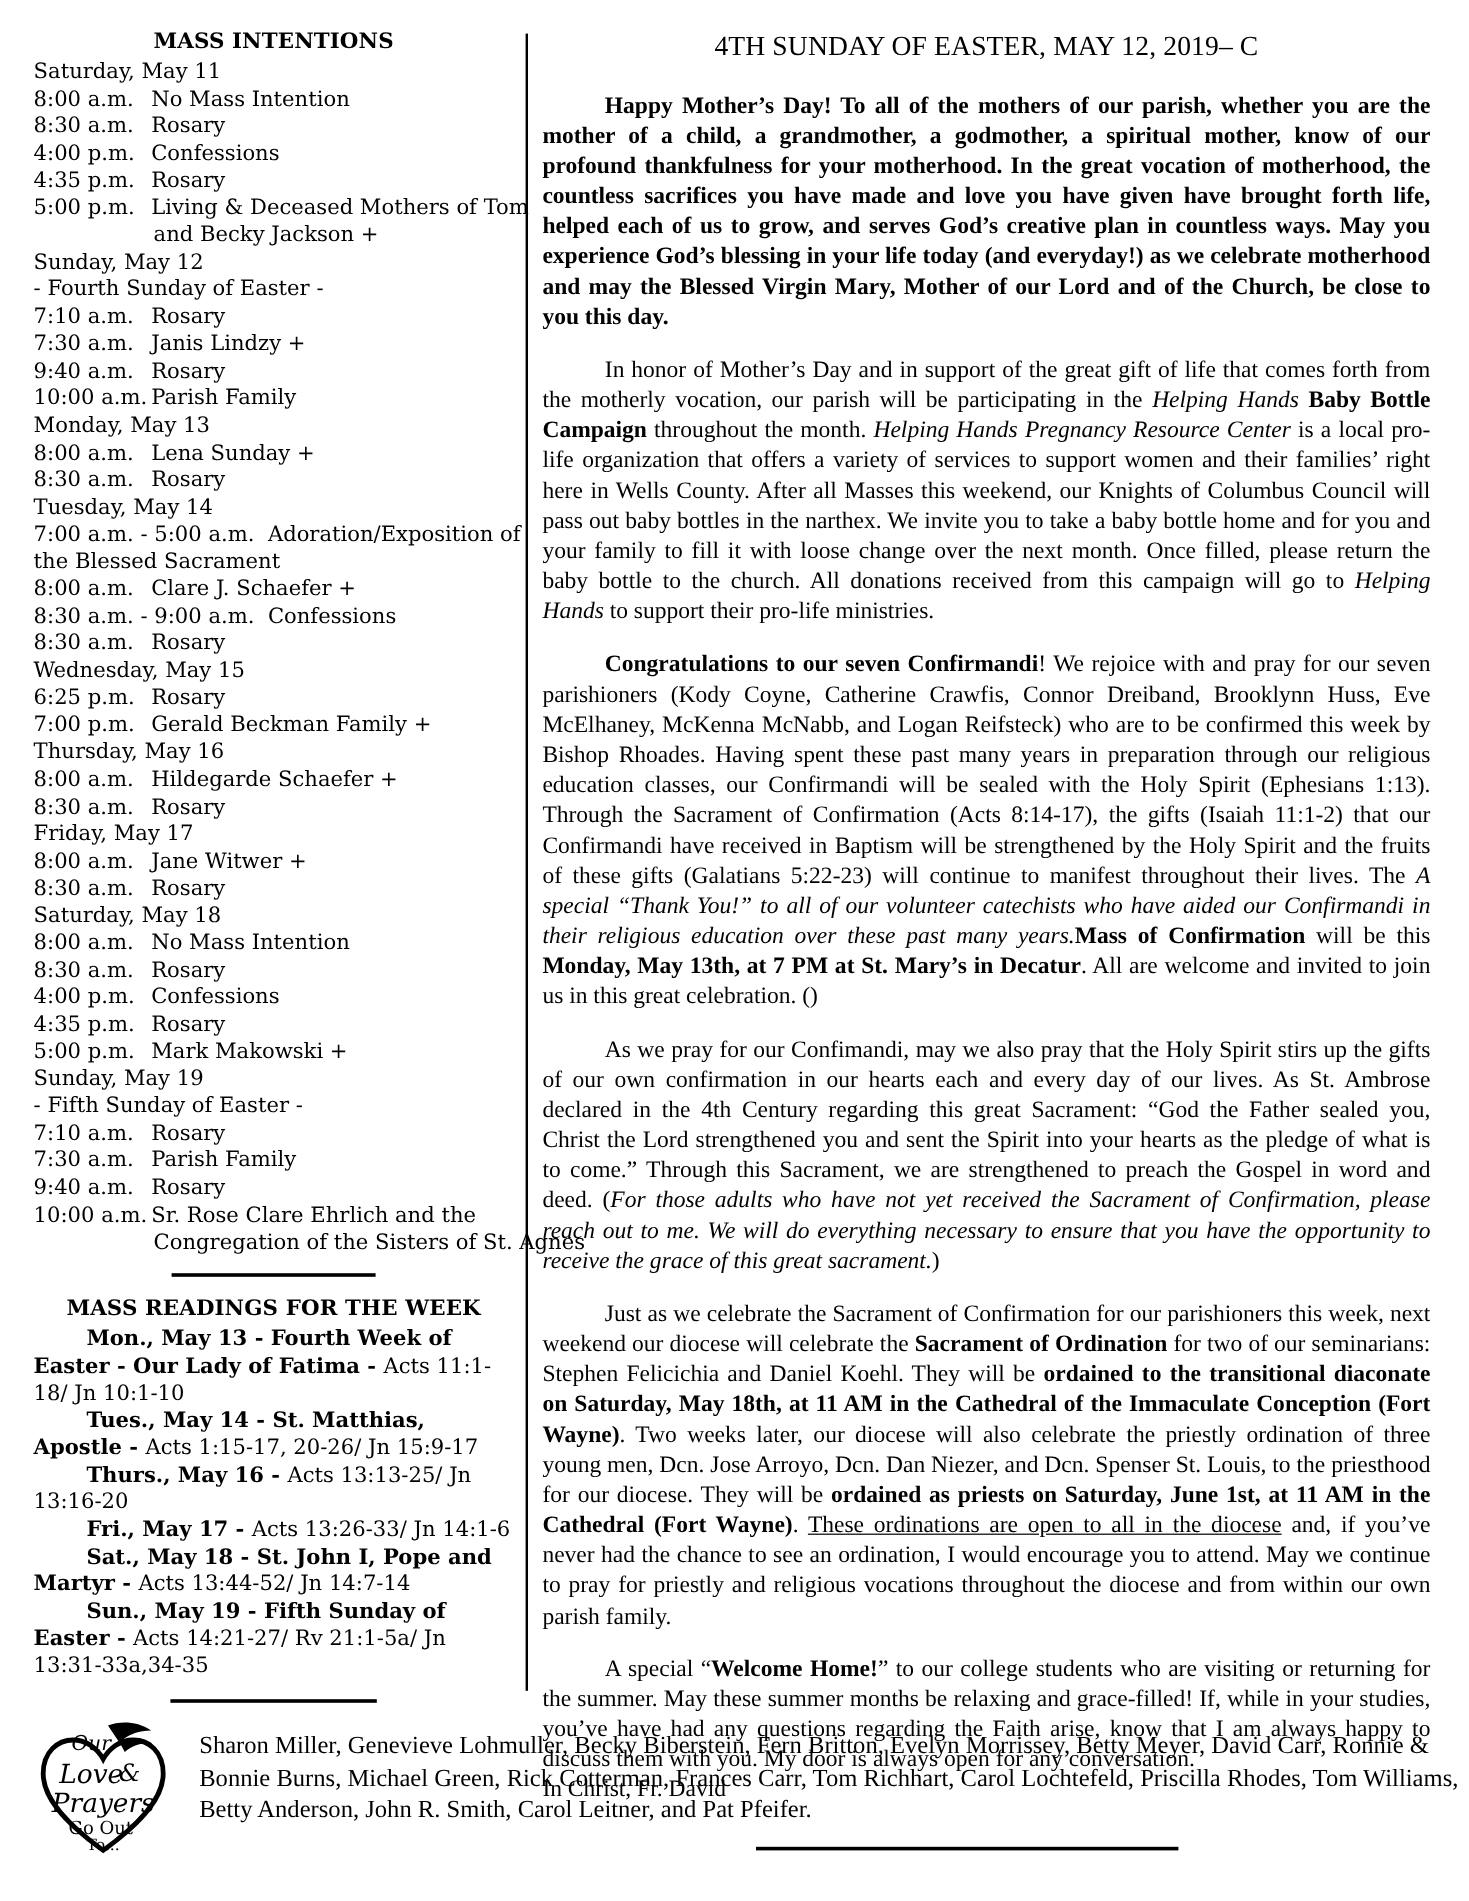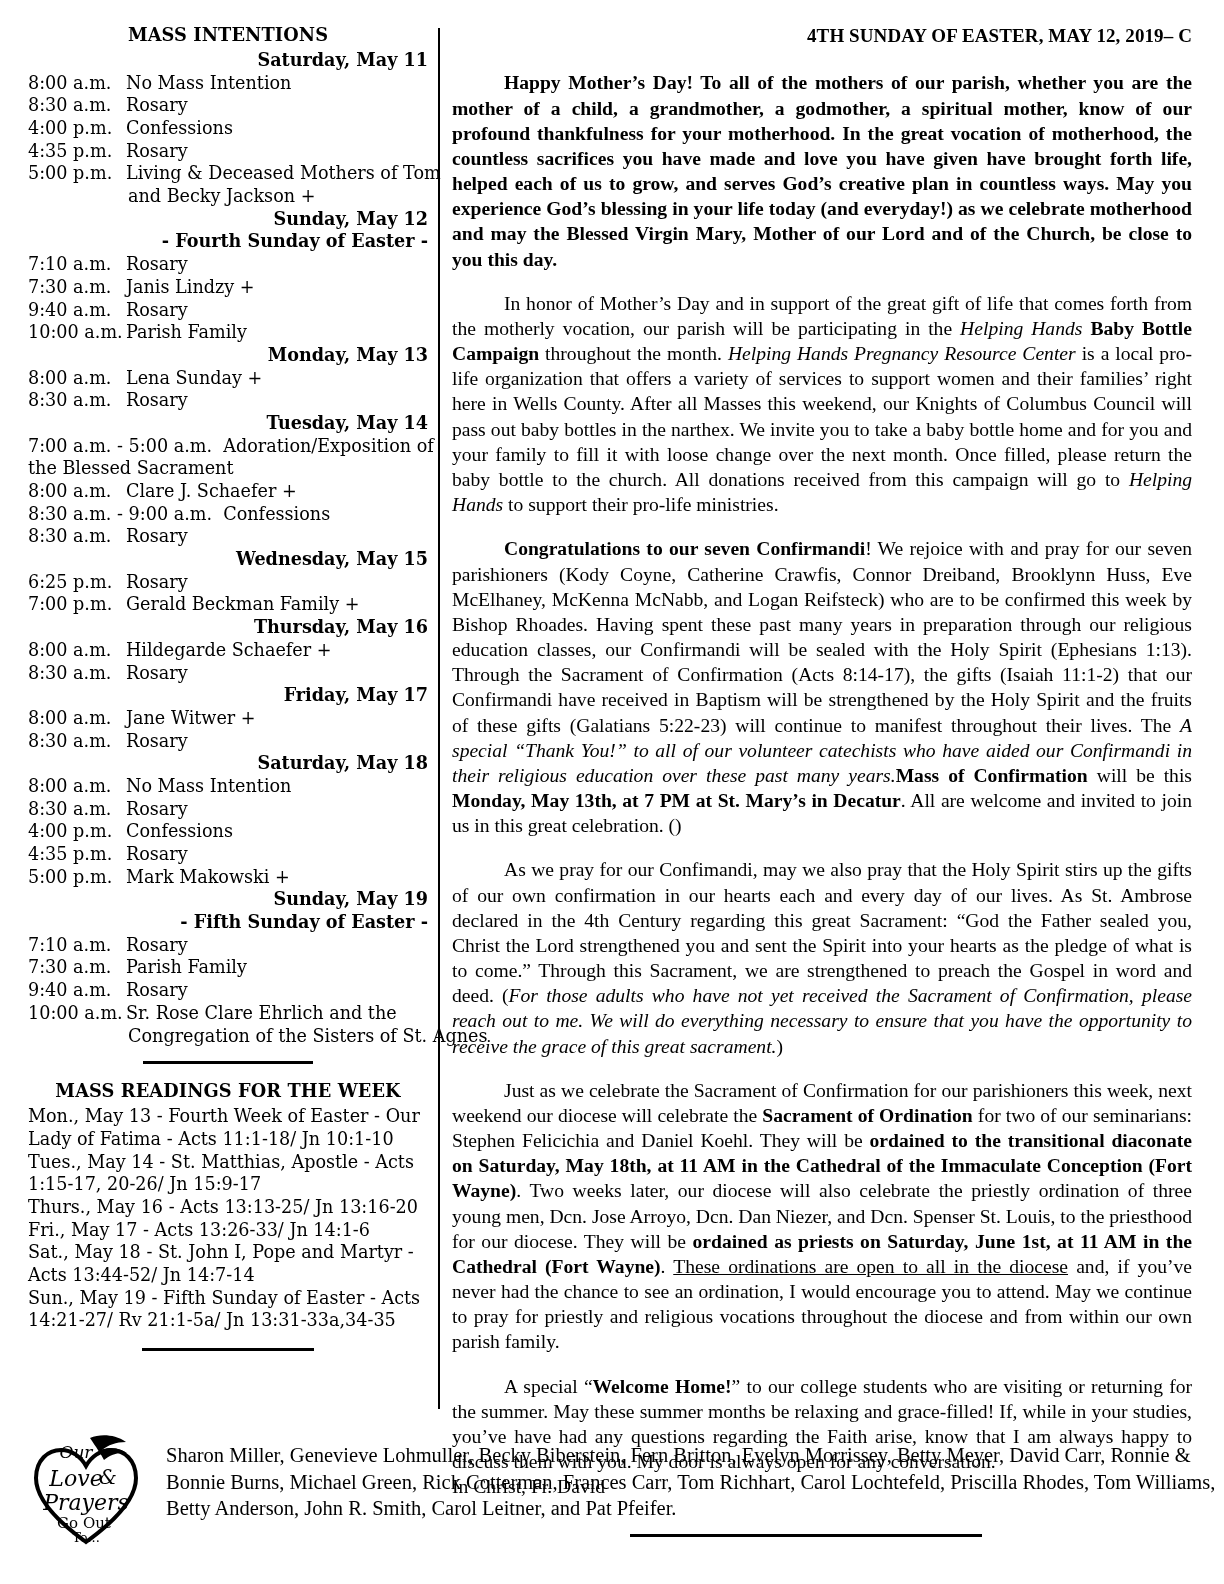--- a/index.html
+++ b/index.html
@@ -33,37 +33,37 @@
   }
 
   
   .section-title {
     font-weight:bold; text-align:center;
     font-size:17.8px; letter-spacing:.1px;
     margin:0 0 2px 0;
   }
   .right-title {
     font-family:"Liberation Serif", serif;
-    font-weight:bold; text-align:right;
-    font-size:19px; margin:0 0 22px 0; letter-spacing:.1px;
-  }
-
-  
-  .day-head { font-weight:bold; white-space:pre;text-align:right; }
+    font-weight:normal; text-align:center;
+    font-size:23px; margin:0 0 22px 0; letter-spacing:.1px;
+  }
+
+  
+  .day-head { font-weight:normal; white-space:pre; }
   .cont { padding-left:100px; white-space:pre; }
   .plainline { white-space:pre; }
 
   
   .t-narrow { display:inline-block; min-width:98px; }
   .t-wide   { display:inline-block; }
 
   
   .readings { margin-top:0; }
   .reading { text-align:left; }
-  .reading b { font-weight:normal; }
+  .reading b { font-weight:bold;margin-left:44px; }
 
   
   .rule-short {
     width:170px; height:3px; background:#000;
     margin:14px auto 16px auto;
   }
   .rule-short2 {
     width:172px; height:3px; background:#000;
     margin:16px auto 0 auto;
   }

